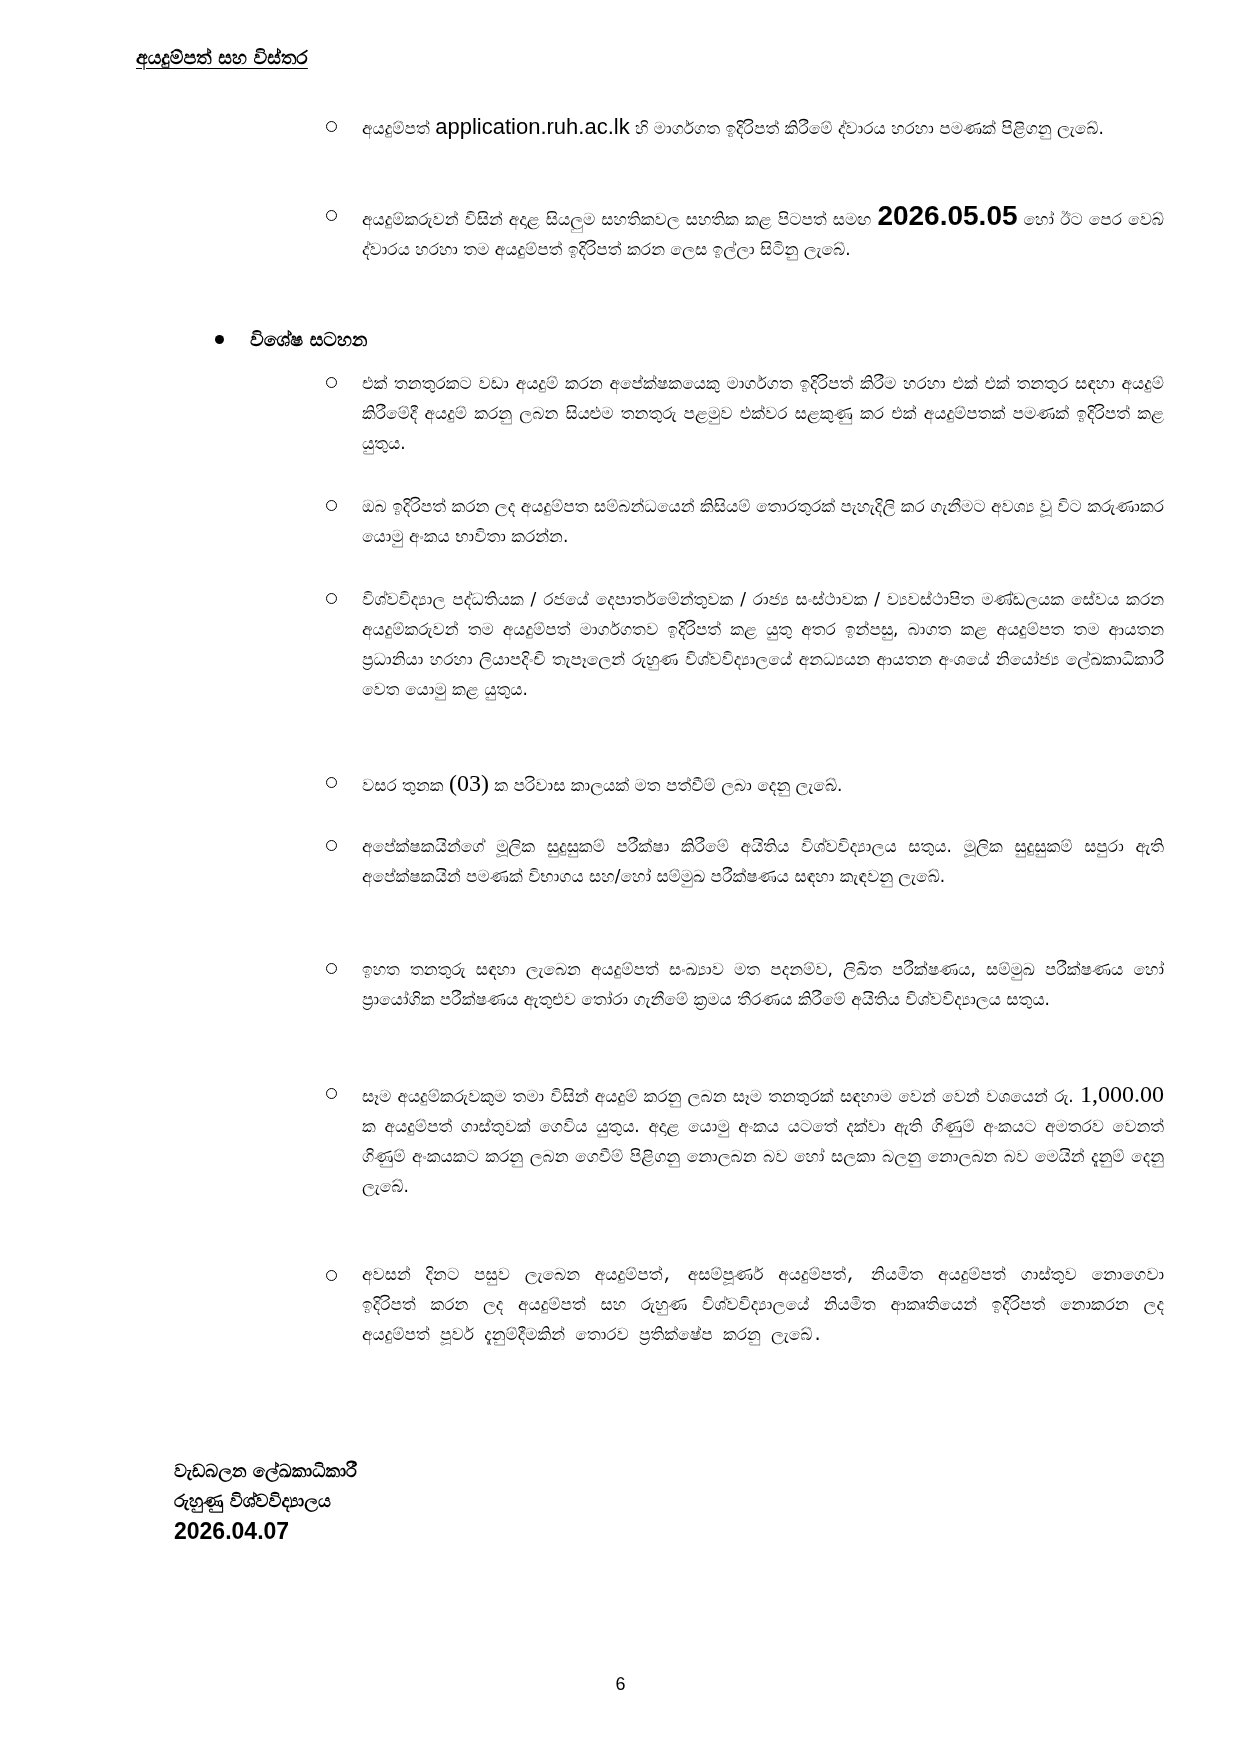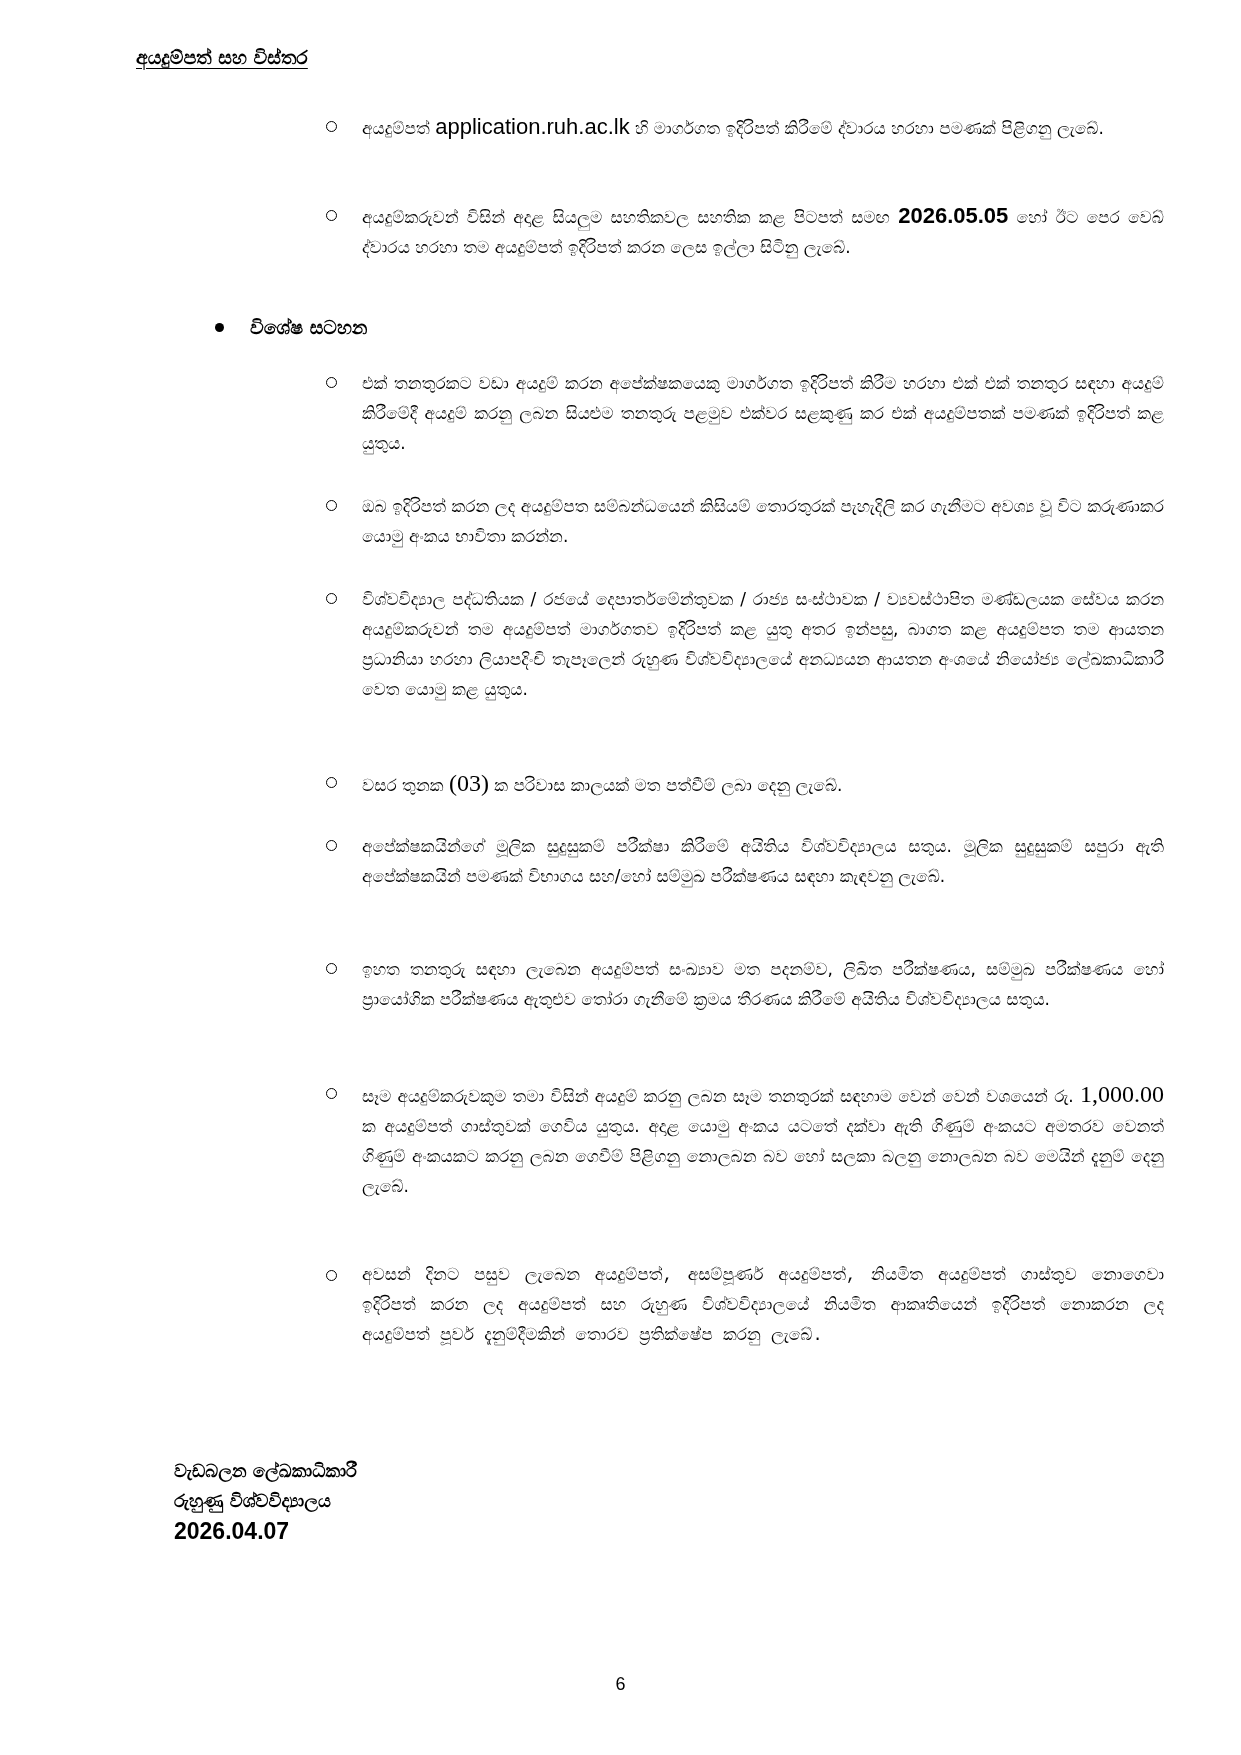--- a/index.html
+++ b/index.html
@@ -13,24 +13,24 @@
     font-size: 19px; font-weight: bold; text-decoration: underline;
     text-underline-offset: 4px;
   }
   .sub-list { position: absolute; left: 308px; width: 840px; margin: 16px; padding: 0; list-style: none; }
   .sub-item { position: relative; padding-left: 38px; font-size: 17px; line-height: 30px; text-align: justify; }
   .sub-item .marker {
     position: absolute; left: 2px; top: 9px; width: 11px; height: 11px;
     border: 1.3px solid #000; border-radius: 50%; box-sizing: border-box;
   }
   .url { font-family: "Liberation Sans", sans-serif; font-size: 22px; }
-  .bold-date { font-family: "Liberation Sans", sans-serif; font-size: 22px; font-weight: bold; }
+  .bold-date { font-family: "Liberation Sans", sans-serif; font-size: 28px; font-weight: bold; }
   .serif-num { font-family: Liberation Serif, serif; font-size: 24px; }
   .section-bullet {
-    position: absolute; left: 215px; top: 316px; display: flex; align-items: center;
+    position: absolute; left: 215px; top: 328px; display: flex; align-items: center;
   }
   .section-bullet .dot { width: 9px; height: 9px; border-radius: 50%; background: #000; margin-right: 26px; }
   .section-bullet .title { font-size: 19px; font-weight: bold; }
   .signature {
     position: absolute; left: 150px; top: 1456px; font-size: 18px; font-weight: bold; line-height: 30px; margin-left: 24px;
   }
   .signature .date { font-family: "Liberation Sans", sans-serif; font-size: 23px; }
   .page-number {
     position: absolute; left: 0; width: 1241px; top: 1674px; text-align: center;
     font-family: "Liberation Sans", sans-serif; font-size: 18px;

